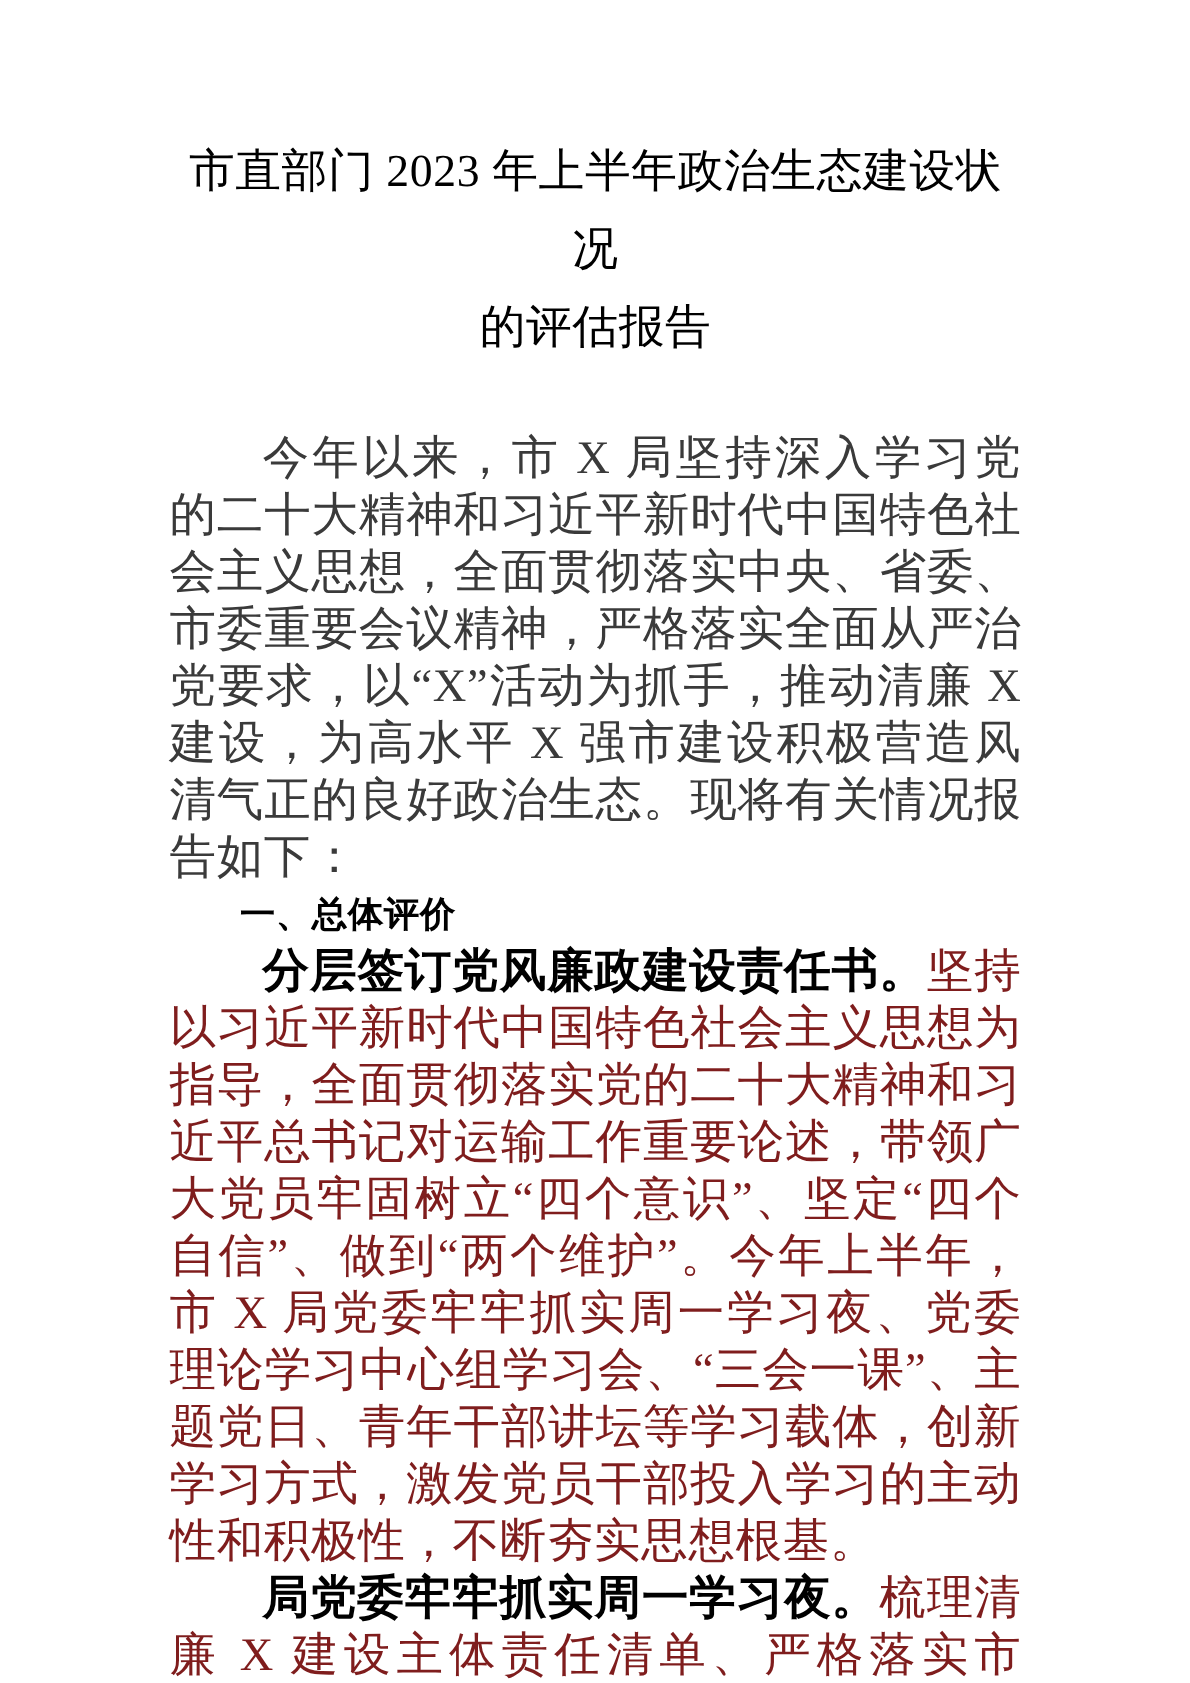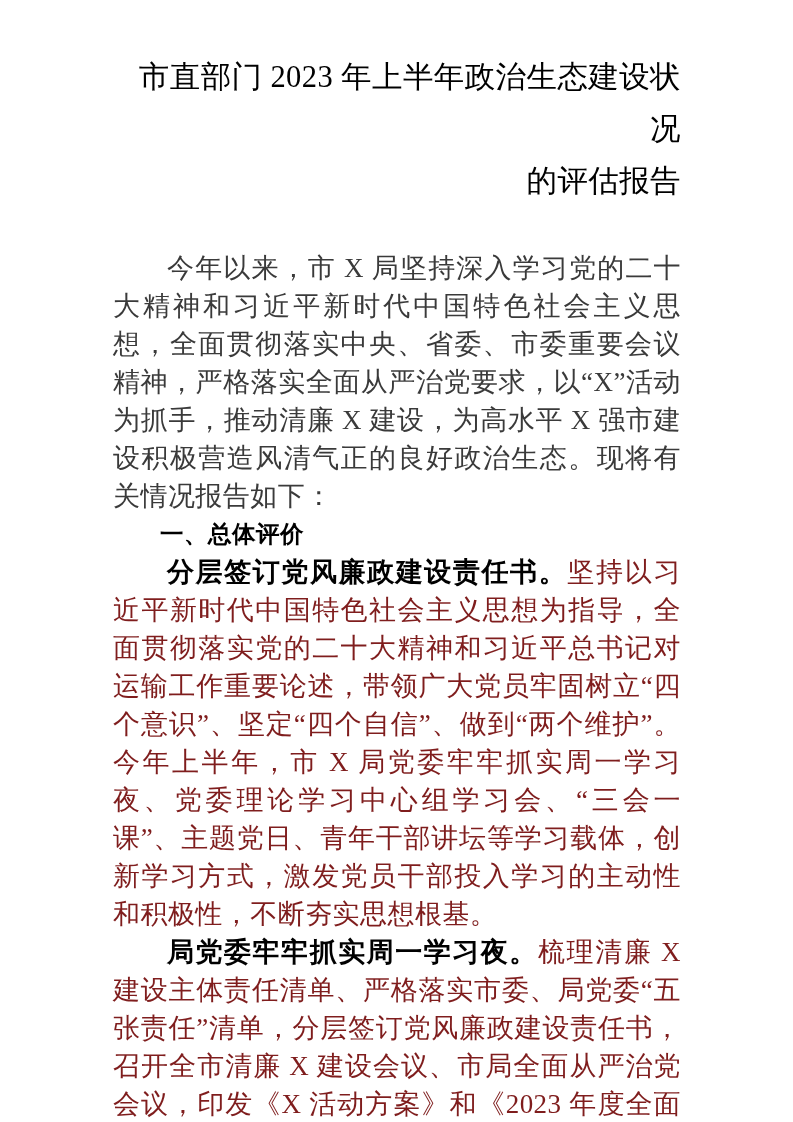--- a/index.html
+++ b/index.html
@@ -24,31 +24,31 @@
     top: 0;
     width: 568px;
   }
 
   
   .doc-title {
     font-family: "Liberation Serif", "DejaVu Serif", serif;
     font-size: 30.5px;
     line-height: 52px;
     color: #000000;
-    text-align: right;
+    text-align: center;
     letter-spacing: 0.4px;
     margin: 0;
-    padding-top: 51px;
+    padding-top: 88px;
     font-weight: 400;
   }
 
   
   .para {
     font-family: "Liberation Serif", "DejaVu Serif", serif;
-    font-size: 27px;
+    font-size: 31px;
     line-height: 38px;
     color: #3a3a3a;
     text-align: justify;
     text-justify: inter-ideograph;
     text-indent: 2em;
     margin: 0;
     letter-spacing: 0.45px;
     font-weight: 500;
   }
 

